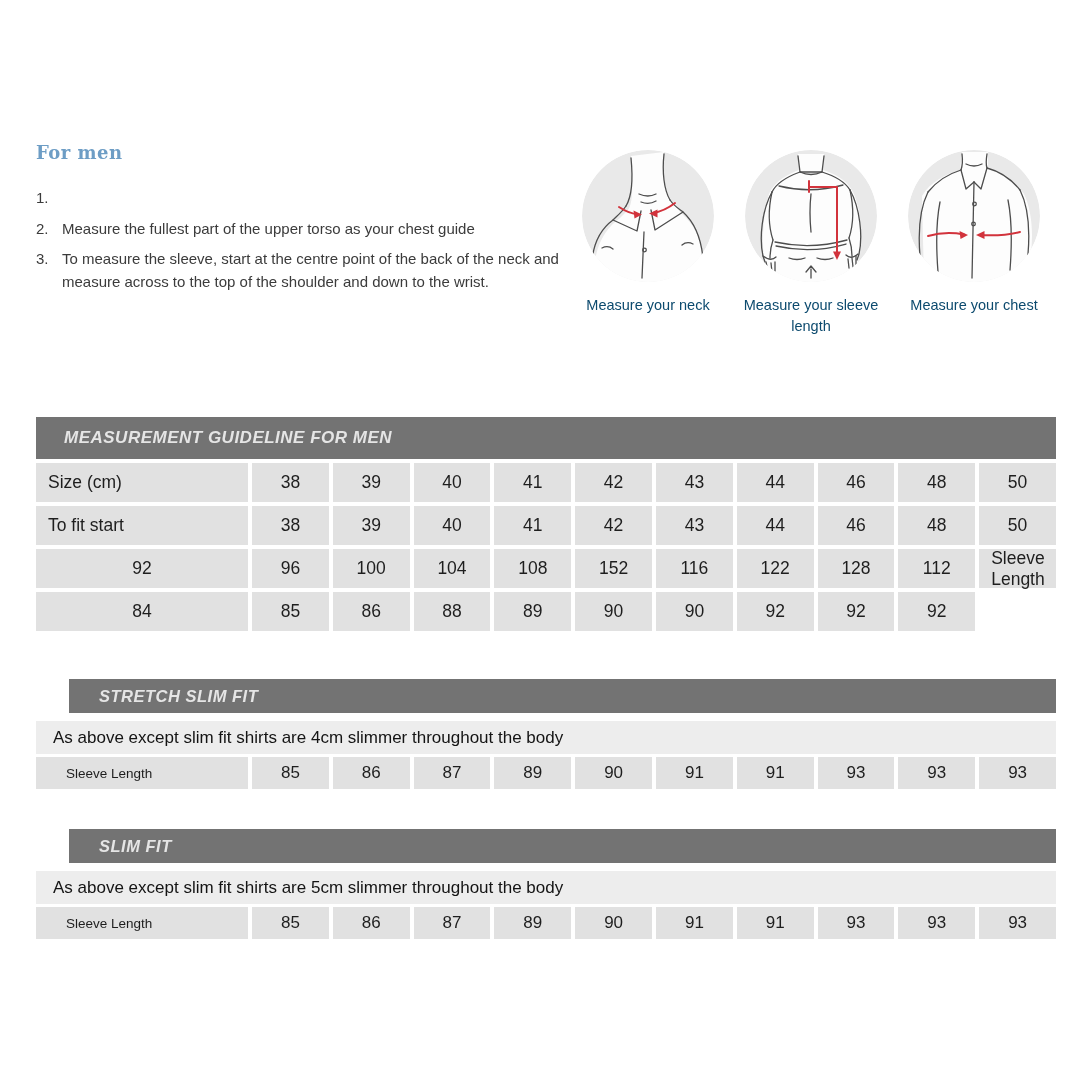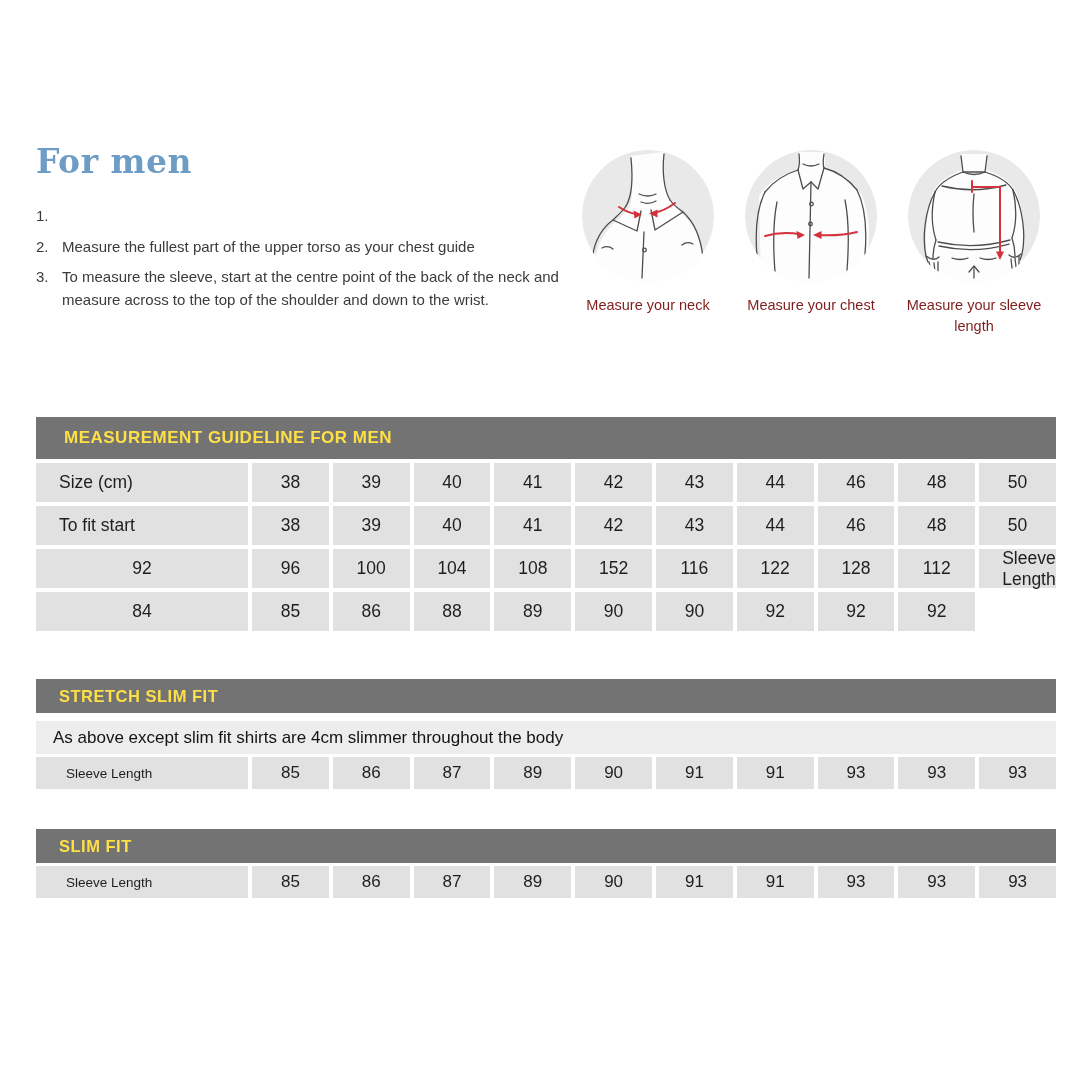--- a/index.html
+++ b/index.html
@@ -2,42 +2,42 @@
 <html><head>
 <meta charset="utf-8">
 <style>
   html,body{margin:0;padding:0;background:#ffffff;}
   .page{position:relative;width:1080px;height:1080px;background:#ffffff;
         font-family:"Liberation Sans",sans-serif;overflow:hidden;}
 
   
   .top{position:absolute;top:142px;left:36px;width:1008px;display:flex;justify-content:space-between;}
   .intro{width:530px;}
-  .page-title{font-family:"DejaVu Serif",serif;font-weight:bold;font-size:33px;
+  .page-title{font-family:"DejaVu Serif",serif;font-weight:bold;font-size:18px;
               color:#6d9dc5;margin:0 0 24px 0;letter-spacing:.5px;}
   .instructions{margin:0;padding:0;list-style:none;font-size:15px;color:#3b3b3b;}
   .instructions li{display:flex;margin-bottom:8px;line-height:1.5;}
   .instructions .num{width:26px;flex:none;}
   .figures{display:flex;gap:23px;margin-top:8px;}
   .figure{width:140px;text-align:center;}
   .figure svg{width:132px;height:132px;display:block;margin:0 auto;}
-  .caption{margin-top:13px;font-size:14.5px;line-height:1.45;color:#7f1d1d;}
+  .caption{margin-top:13px;font-size:14.5px;line-height:1.45;color:#0c4a6e;}
 
   
   .tables{position:absolute;left:36px;top:417px;width:1020px;}
-  .bar{background:#737373;color:#fde047;font-weight:bold;}
+  .bar{background:#737373;color:#e5e5e5;font-weight:bold;font-style:italic;}
   .main-bar{height:42px;line-height:42px;padding-left:28px;font-size:17px;letter-spacing:.5px;}
   .grid{display:grid;grid-template-columns:212px repeat(10,1fr);gap:4px;margin-top:4px;}
   .cell{background:#e1e1e1;display:flex;align-items:center;justify-content:center;
         font-size:17.5px;color:#1e1e1e;}
   .main-grid .cell{height:39px;}
-  .cell.label{justify-content:flex-start;padding-left:23px;}
+  .cell.label{justify-content:flex-start;padding-left:12px;}
   .section{margin-top:48px;}
   .section.second{margin-top:40px;}
-  .section-bar{height:34px;line-height:34px;padding-left:23px;font-size:16.5px;letter-spacing:.5px;}
+  .section-bar{height:34px;line-height:34px;padding-left:30px;font-size:16.5px;letter-spacing:.5px;margin-left:33px;}
   .note{margin-top:8px;background:#ededed;height:33px;line-height:33px;
         padding-left:17px;font-size:17px;color:#141414;}
   .section .grid{margin-top:3px;}
   .section .cell{height:32px;font-size:17px;}
   .section .cell.label{font-size:13.5px;padding-left:30px;}
 
   
   .art{stroke:#4d4d4d;stroke-width:1.3;fill:none;stroke-linecap:round;stroke-linejoin:round;}
   .fillw{fill:#fdfdfd;stroke:none;}
   .red{stroke:#d2333c;stroke-width:2;fill:none;stroke-linecap:round;}
@@ -90,53 +90,20 @@
             <circle class="art" cx="62.5" cy="100" r="1.8"></circle>
             <path class="art" d="M20,98 q6,-3 11,1"></path>
             <path class="art" d="M111,94 q-6,-3 -11,1"></path>
             <path class="red" d="M37,57 C46,63 51,64 56,64"></path>
             <path class="redf" d="M60,64.5 L51.5,60.5 L52.5,68.5 Z"></path>
             <path class="red" d="M93,53 C84,60 77,62 71,63"></path>
             <path class="redf" d="M67,63.5 L75.5,59.5 L75.5,67.5 Z"></path>
           </g>
         </svg>
         <div class="caption">Measure your neck</div>
-      </div>
-
-      <div class="figure">
-        <svg viewBox="0 0 132 132">
-          <defs>
-              <clipPath id="c2">
-                <circle cx="66" cy="66" r="66"></circle>
-              </clipPath>
-            </defs>
-          <g clip-path="url(#c2)">
-            <circle cx="66" cy="66" r="66" fill="#e9e9e9"></circle>
-            <path class="fillw" d="M14,46 C22,32 38,24 52,20 L54,2 L80,2 L80,18 C96,22 108,32 116,44 C124,60 126,86 122,110 L120,132 L16,132 Z"></path>
-            <path class="art" d="M54,4 C55,12 54,17 53,20"></path>
-            <path class="art" d="M79,4 C78,10 78,15 79,18"></path>
-            <path class="art" d="M58,14 q8,4 16,0"></path>
-            <path class="art" d="M53,20 L58,39 L66,32"></path>
-            <path class="art" d="M79,18 L73,39 L66,32"></path>
-            <path class="art" d="M53,20 C40,24 28,32 20,42"></path>
-            <path class="art" d="M79,18 C94,22 104,30 112,40"></path>
-            <path class="art" d="M20,42 C12,58 10,82 12,106 C13,116 14,124 15,130"></path>
-            <path class="art" d="M112,40 C120,56 122,80 120,104 C119,114 118,124 117,130"></path>
-            <path class="art" d="M32,52 C28,72 28,96 30,122"></path>
-            <path class="art" d="M100,50 C104,70 104,94 102,120"></path>
-            <path class="art" d="M66,32 L64,128"></path>
-            <circle class="art" cx="66.5" cy="54" r="1.8"></circle>
-            <circle class="art" cx="65.5" cy="74" r="1.8"></circle>
-            <path class="red" d="M20,86 C34,82 48,83 56,84.5"></path>
-            <path class="redf" d="M60,85 L51.5,81 L52.5,89 Z"></path>
-            <path class="red" d="M112,82 C96,86 80,85.5 72,85"></path>
-            <path class="redf" d="M68,85 L76.5,81 L76.5,89 Z"></path>
-          </g>
-        </svg>
-        <div class="caption">Measure your chest</div>
       </div>
 
       <div class="figure">
         <svg viewBox="0 0 132 132">
           <defs>
               <clipPath id="c3">
                 <circle cx="66" cy="66" r="66"></circle>
               </clipPath>
             </defs>
           <g clip-path="url(#c3)">
@@ -165,20 +132,53 @@
             <path class="art" d="M66,119 L66,128 M61,122 L66,116 L71,122"></path>
             <path class="red" d="M64,31 L64,42"></path>
             <path class="red" d="M64,37 L92,37"></path>
             <path class="red" d="M92,37 L92,103"></path>
             <path class="redf" d="M92,110 L88,101.5 L96,101.5 Z"></path>
           </g>
         </svg>
         <div class="caption">Measure your sleeve length</div>
       </div>
 
+      <div class="figure">
+        <svg viewBox="0 0 132 132">
+          <defs>
+              <clipPath id="c2">
+                <circle cx="66" cy="66" r="66"></circle>
+              </clipPath>
+            </defs>
+          <g clip-path="url(#c2)">
+            <circle cx="66" cy="66" r="66" fill="#e9e9e9"></circle>
+            <path class="fillw" d="M14,46 C22,32 38,24 52,20 L54,2 L80,2 L80,18 C96,22 108,32 116,44 C124,60 126,86 122,110 L120,132 L16,132 Z"></path>
+            <path class="art" d="M54,4 C55,12 54,17 53,20"></path>
+            <path class="art" d="M79,4 C78,10 78,15 79,18"></path>
+            <path class="art" d="M58,14 q8,4 16,0"></path>
+            <path class="art" d="M53,20 L58,39 L66,32"></path>
+            <path class="art" d="M79,18 L73,39 L66,32"></path>
+            <path class="art" d="M53,20 C40,24 28,32 20,42"></path>
+            <path class="art" d="M79,18 C94,22 104,30 112,40"></path>
+            <path class="art" d="M20,42 C12,58 10,82 12,106 C13,116 14,124 15,130"></path>
+            <path class="art" d="M112,40 C120,56 122,80 120,104 C119,114 118,124 117,130"></path>
+            <path class="art" d="M32,52 C28,72 28,96 30,122"></path>
+            <path class="art" d="M100,50 C104,70 104,94 102,120"></path>
+            <path class="art" d="M66,32 L64,128"></path>
+            <circle class="art" cx="66.5" cy="54" r="1.8"></circle>
+            <circle class="art" cx="65.5" cy="74" r="1.8"></circle>
+            <path class="red" d="M20,86 C34,82 48,83 56,84.5"></path>
+            <path class="redf" d="M60,85 L51.5,81 L52.5,89 Z"></path>
+            <path class="red" d="M112,82 C96,86 80,85.5 72,85"></path>
+            <path class="redf" d="M68,85 L76.5,81 L76.5,89 Z"></path>
+          </g>
+        </svg>
+        <div class="caption">Measure your chest</div>
+      </div>
+
     </div>
   </div>
 
   <div class="tables">
 
     <div>
       <div class="bar main-bar">MEASUREMENT GUIDELINE FOR MEN</div>
       <div class="grid main-grid">
 
         <div class="cell label">Size (cm)</div>
@@ -244,20 +244,21 @@
         <div class="cell">91</div>
         <div class="cell">91</div>
         <div class="cell">93</div>
         <div class="cell">93</div>
         <div class="cell">93</div>
       </div>
     </div>
 
     <div class="section second">
       <div class="bar section-bar">SLIM FIT</div>
+      <div class="note">As above except slim fit shirts are 5cm slimmer throughout the body</div>
       <div class="grid">
         <div class="cell label">Sleeve Length</div>
         <div class="cell">85</div>
         <div class="cell">86</div>
         <div class="cell">87</div>
         <div class="cell">89</div>
         <div class="cell">90</div>
         <div class="cell">91</div>
         <div class="cell">91</div>
         <div class="cell">93</div>

